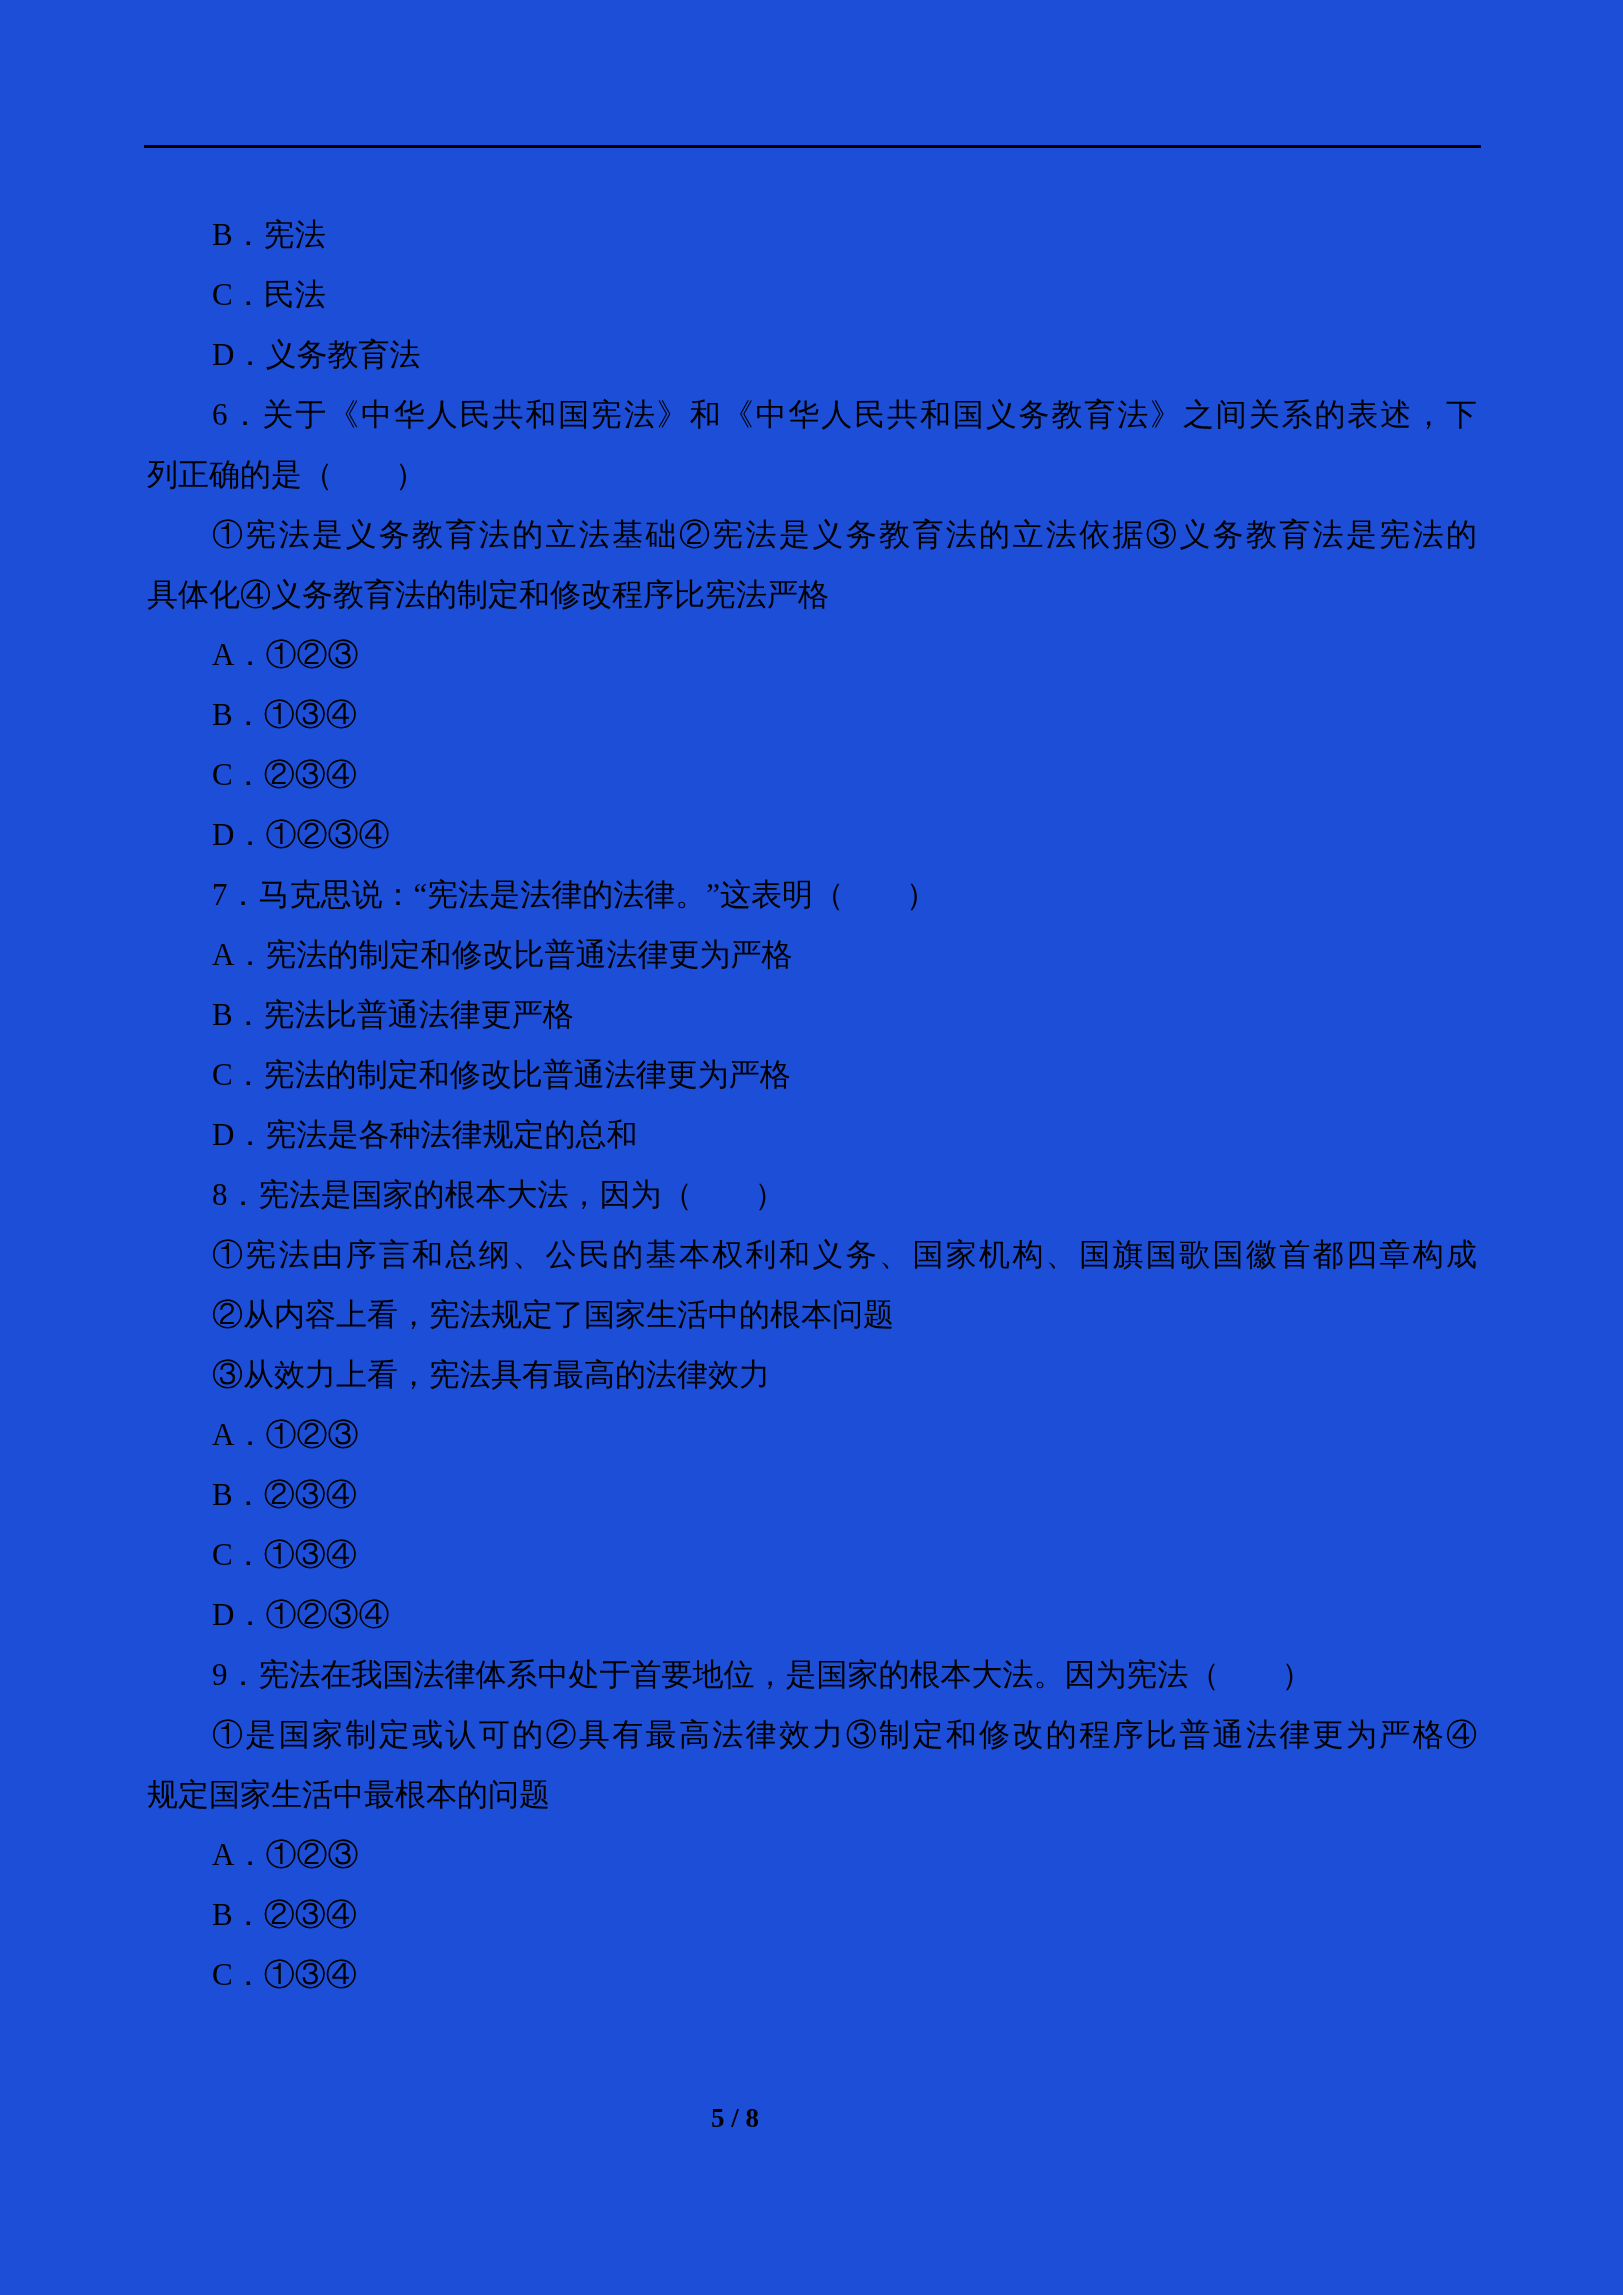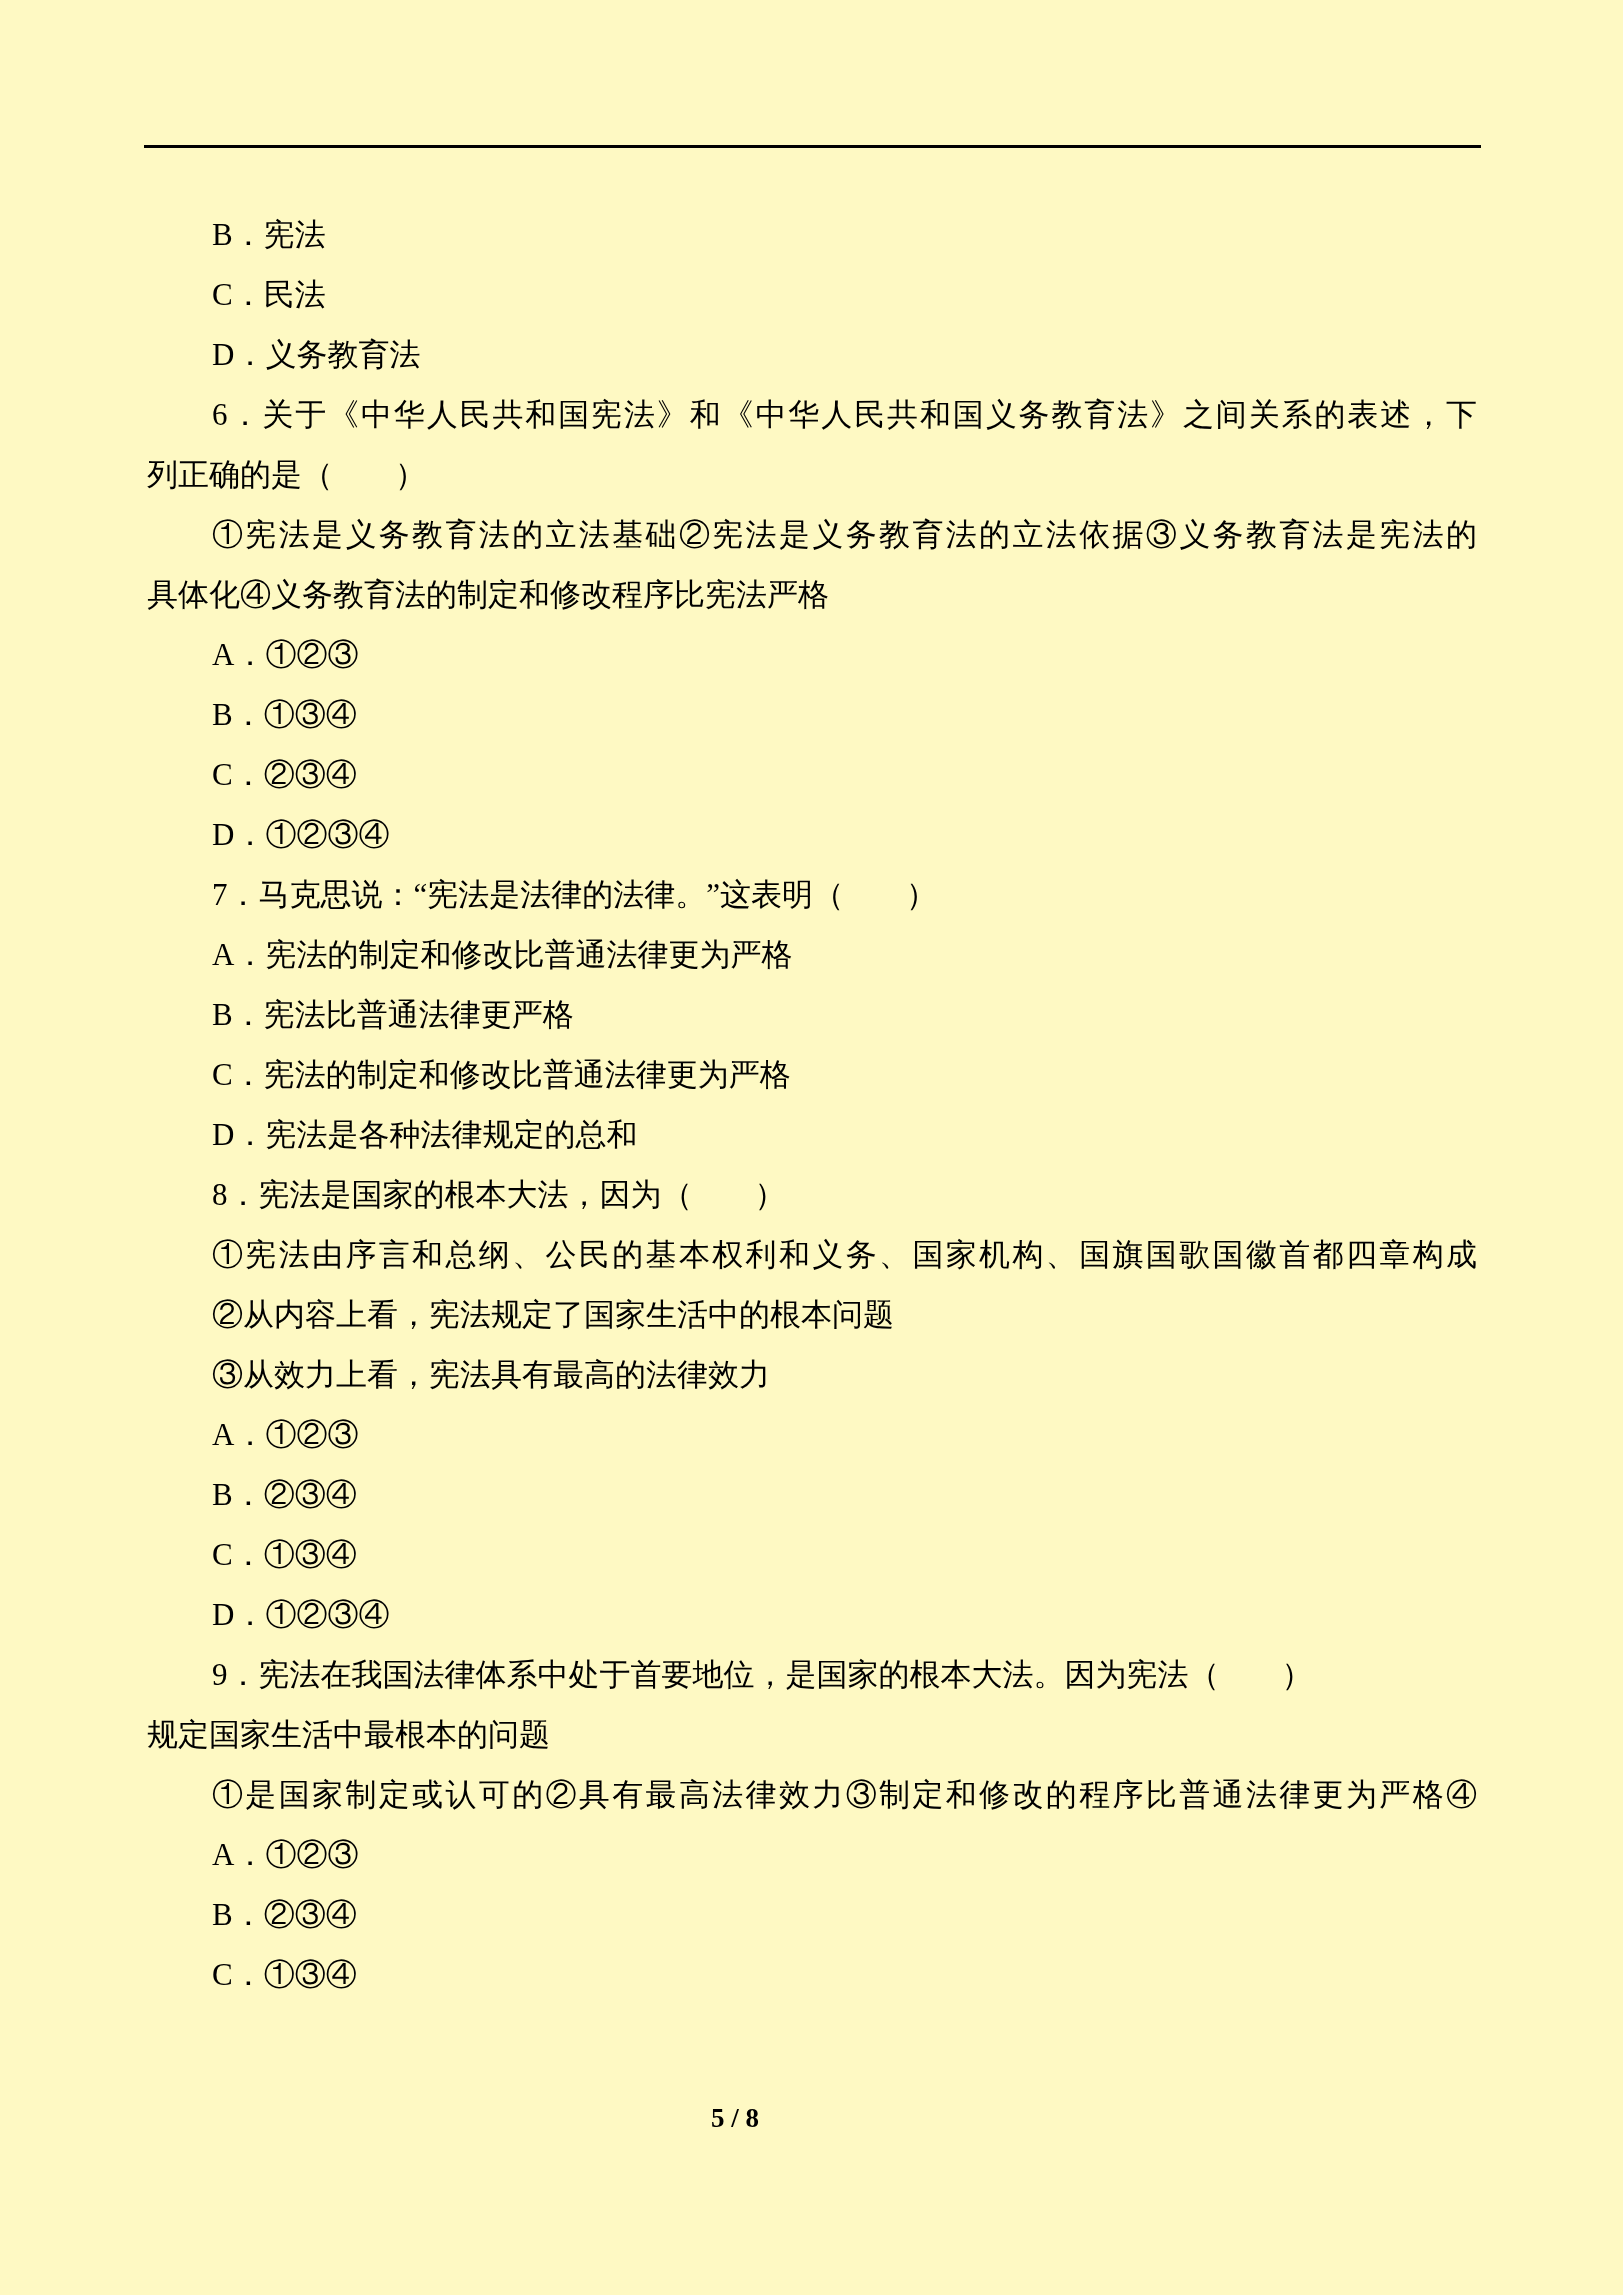--- a/index.html
+++ b/index.html
@@ -10,21 +10,21 @@
   body {
     width: 1623px;
     height: 2295px;
     position: relative;
     font-family: "Liberation Serif", "DejaVu Serif", serif;
     color: #000000;
   }
   .page {
     position: absolute;
     inset: 0;
-    background: #fef9c3;
+    background: #1d4ed8;
     overflow: hidden;
   }
   .header-rule {
     position: absolute;
     left: 144px;
     top: 145px;
     width: 1337px;
     height: 2.7px;
     background: #000000;
   }
@@ -89,22 +89,22 @@
       <div class="line indent">D．宪法是各种法律规定的总和</div>
       <div class="line indent">8．宪法是国家的根本大法，因为（　　）</div>
       <div class="line indent full">①宪法由序言和总纲、公民的基本权利和义务、国家机构、国旗国歌国徽首都四章构成</div>
       <div class="line indent">②从内容上看，宪法规定了国家生活中的根本问题</div>
       <div class="line indent">③从效力上看，宪法具有最高的法律效力</div>
       <div class="line indent">A．①②③</div>
       <div class="line indent">B．②③④</div>
       <div class="line indent">C．①③④</div>
       <div class="line indent">D．①②③④</div>
       <div class="line indent">9．宪法在我国法律体系中处于首要地位，是国家的根本大法。因为宪法（　　）</div>
+      <div class="line indent full">①是国家制定或认可的②具有最高法律效力③制定和修改的程序比普通法律更为严格④</div>
       <div class="line">规定国家生活中最根本的问题</div>
-      <div class="line indent full">①是国家制定或认可的②具有最高法律效力③制定和修改的程序比普通法律更为严格④</div>
       <div class="line indent">A．①②③</div>
       <div class="line indent">B．②③④</div>
       <div class="line indent">C．①③④</div>
     </div>
 
   <div class="page-footer">
     <span>5</span><span> / </span><span>8</span>
   </div>
 </div>
 

